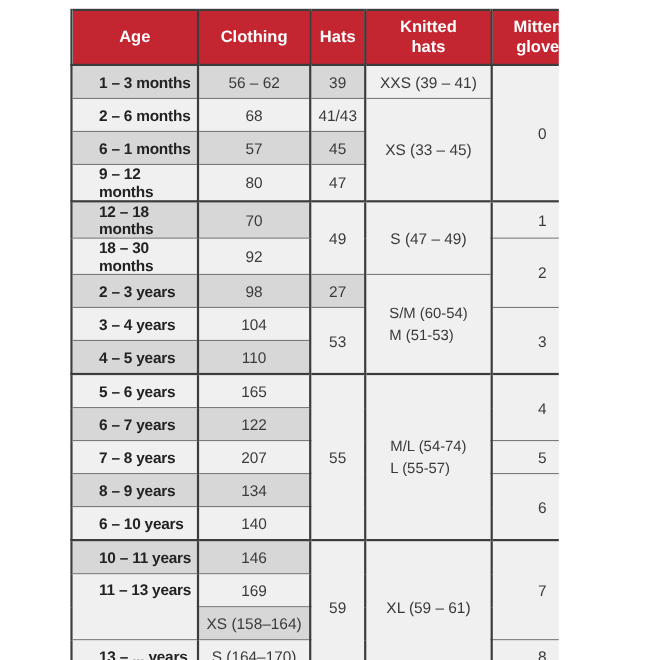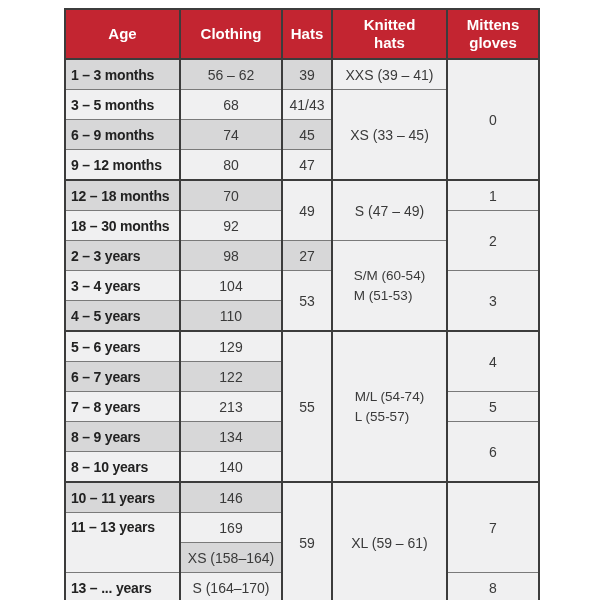--- a/index.html
+++ b/index.html
@@ -14,21 +14,21 @@
     --page-bg: #ffffff;
   }
   html, body {
     margin: 0;
     padding: 0;
     background: var(--page-bg);
     font-family: "Liberation Sans", "DejaVu Sans", sans-serif;
   }
   .page {
     position: relative;
-    width: 600px;
+    width: 508px;
     height: 600px;
     background: var(--page-bg);
     overflow: hidden;
     text-decoration: underline;
   }
   table.size-chart {
     position: absolute;
     left: 64px;
     top: 8px;
     border-collapse: collapse;
@@ -58,21 +58,21 @@
   tbody td {
     background: var(--row-light);
     color: var(--text-normal);
     font-size: 14px;
     height: 29px;
     text-align: center;
     padding: 0 2px;
   }
   tbody td.age {
     text-align: left;
-    padding-left: 5px;
+    padding-left: 24px;
     font-weight: bold;
     color: var(--text-strong);
     letter-spacing: -0.2px;
   }
   tbody td.g { background: var(--row-gray); }
   tbody tr.group-end td { border-bottom: 2px solid var(--border-dark); }
   tbody tr.group-start td { border-top: 2px solid var(--border-dark); }
   td.valign-top { vertical-align: top; padding-top: 6px; }
   td .two-line {
     display: inline-block;
@@ -117,28 +117,28 @@
     </thead>
     <tbody>
       <tr>
         <td class="age g">1 – 3 months</td>
         <td class="g">56 – 62</td>
         <td class="g">39</td>
         <td>XXS (39 – 41)</td>
         <td rowspan="4">0</td>
       </tr>
       <tr>
-        <td class="age">3 – 5 months</td>
+        <td class="age">2 – 6 months</td>
         <td>68</td>
         <td>41/43</td>
         <td rowspan="3">XS (33 – 45)</td>
       </tr>
       <tr>
-        <td class="age g">6 – 9 months</td>
-        <td class="g">74</td>
+        <td class="age g">6 – 1 months</td>
+        <td class="g">57</td>
         <td class="g">45</td>
       </tr>
       <tr class="group-end">
         <td class="age">9 – 12 months</td>
         <td>80</td>
         <td>47</td>
       </tr>
       <tr class="group-start">
         <td class="age g">12 – 18 months</td>
         <td class="g">70</td>
@@ -164,43 +164,43 @@
         <td>104</td>
         <td rowspan="2">53</td>
         <td rowspan="2">3</td>
       </tr>
       <tr class="group-end">
         <td class="age g">4 – 5 years</td>
         <td class="g">110</td>
       </tr>
       <tr class="group-start">
         <td class="age">5 – 6 years</td>
-        <td>129</td>
+        <td>165</td>
         <td rowspan="5">55</td>
         <td rowspan="5">
           <span class="two-line"><span>M/L (54-74)</span><span>L (55-57)</span></span>
         </td>
         <td rowspan="2">4</td>
       </tr>
       <tr>
         <td class="age g">6 – 7 years</td>
         <td class="g">122</td>
       </tr>
       <tr>
         <td class="age">7 – 8 years</td>
-        <td>213</td>
+        <td>207</td>
         <td>5</td>
       </tr>
       <tr>
         <td class="age g">8 – 9 years</td>
         <td class="g">134</td>
         <td rowspan="2">6</td>
       </tr>
       <tr class="group-end">
-        <td class="age">8 – 10 years</td>
+        <td class="age">6 – 10 years</td>
         <td>140</td>
       </tr>
       <tr class="group-start">
         <td class="age g">10 – 11 years</td>
         <td class="g">146</td>
         <td rowspan="4">59</td>
         <td rowspan="4">XL (59 – 61)</td>
         <td rowspan="3">7</td>
       </tr>
       <tr>

